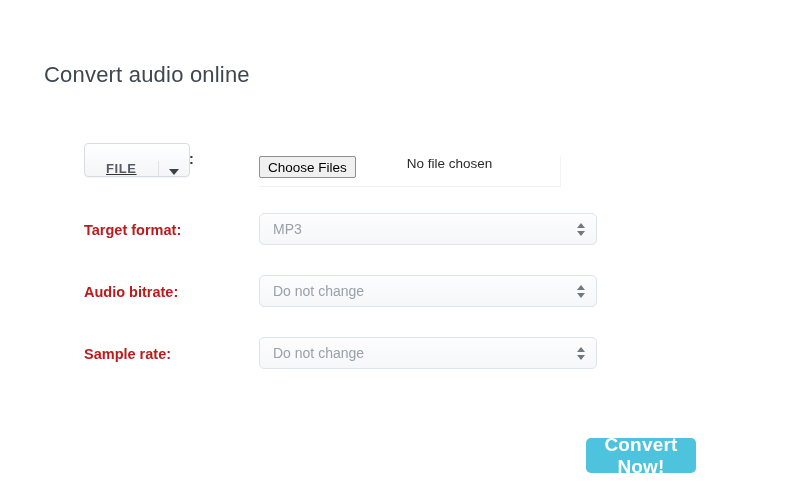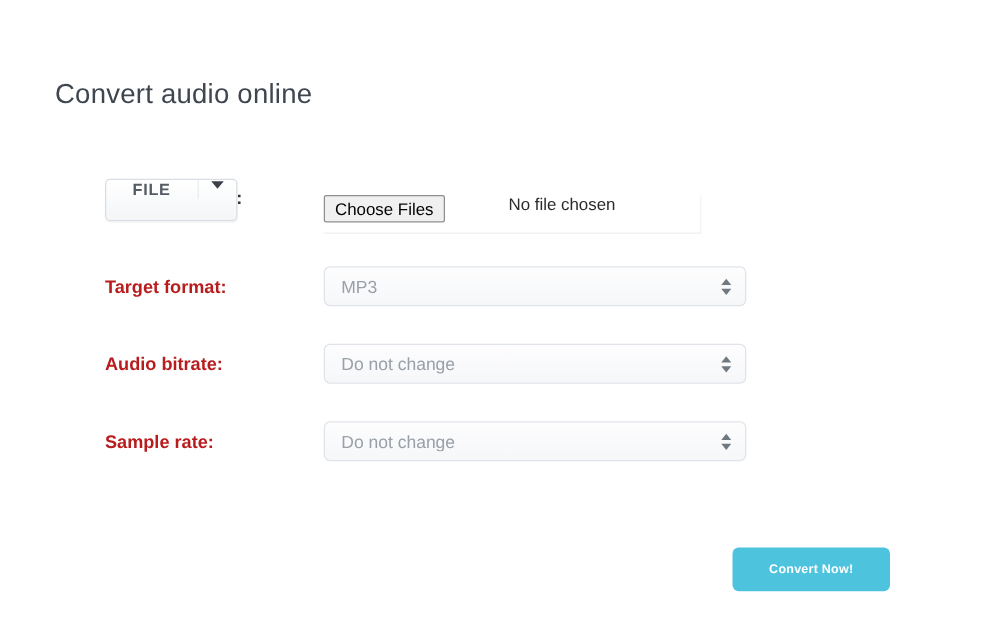--- a/index.html
+++ b/index.html
@@ -66,25 +66,26 @@
     white-space: nowrap;
   }
 
   
   .filetype-group {
     position: absolute;
     left: 84px;
     top: 0;
     height: 32px;
     display: flex;
-    align-items: flex-start;
+    align-items: flex-end;
     border: 1px solid #d8dde3;
     border-radius: 4px;
     background: linear-gradient(to bottom, #ffffff 0%, #f3f5f7 100%);
     box-shadow: 0 1px 1px rgba(0,0,0,0.04);
+    text-decoration: underline;
   }
   .filetype-main {
     padding: 0 21px;
     display: flex;
     align-items: center;
     font-size: 13px;
     font-weight: bold;
     color: #555b63;
     letter-spacing: 0.6px;
     background: transparent;
@@ -199,28 +200,28 @@
     border-left: 4px solid transparent;
     border-right: 4px solid transparent;
     border-top: 5px solid #707880;
   }
 
   
   .convert-btn {
     position: absolute;
     left: 586px;
     top: 438px;
-    width: 126px;
+    width: 110px;
     height: 35px;
     background: #4ec3dd;
     border: none;
     border-radius: 5px;
     color: #ffffff;
     font-family: "Liberation Sans", sans-serif;
-    font-size: 10px;
+    font-size: 19px;
     font-weight: bold;
     letter-spacing: 0.2px;
     cursor: pointer;
     display: flex;
     align-items: center;
     justify-content: center;
   }
 </style>
 </head>
 <body>

